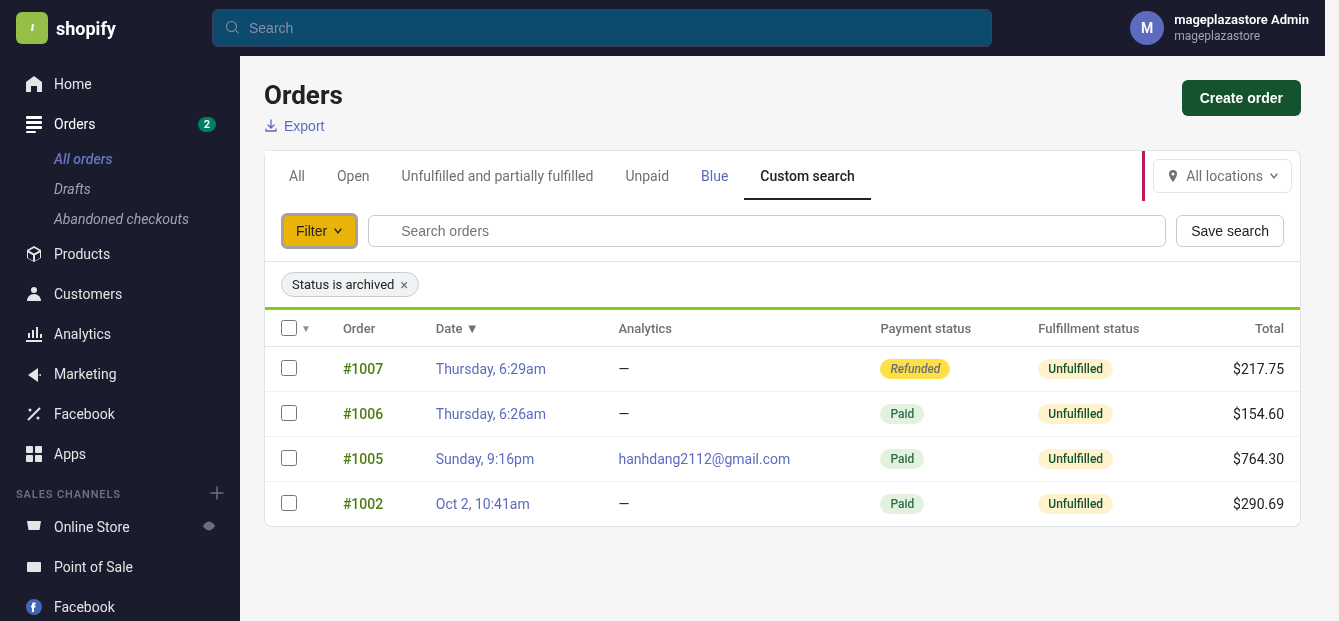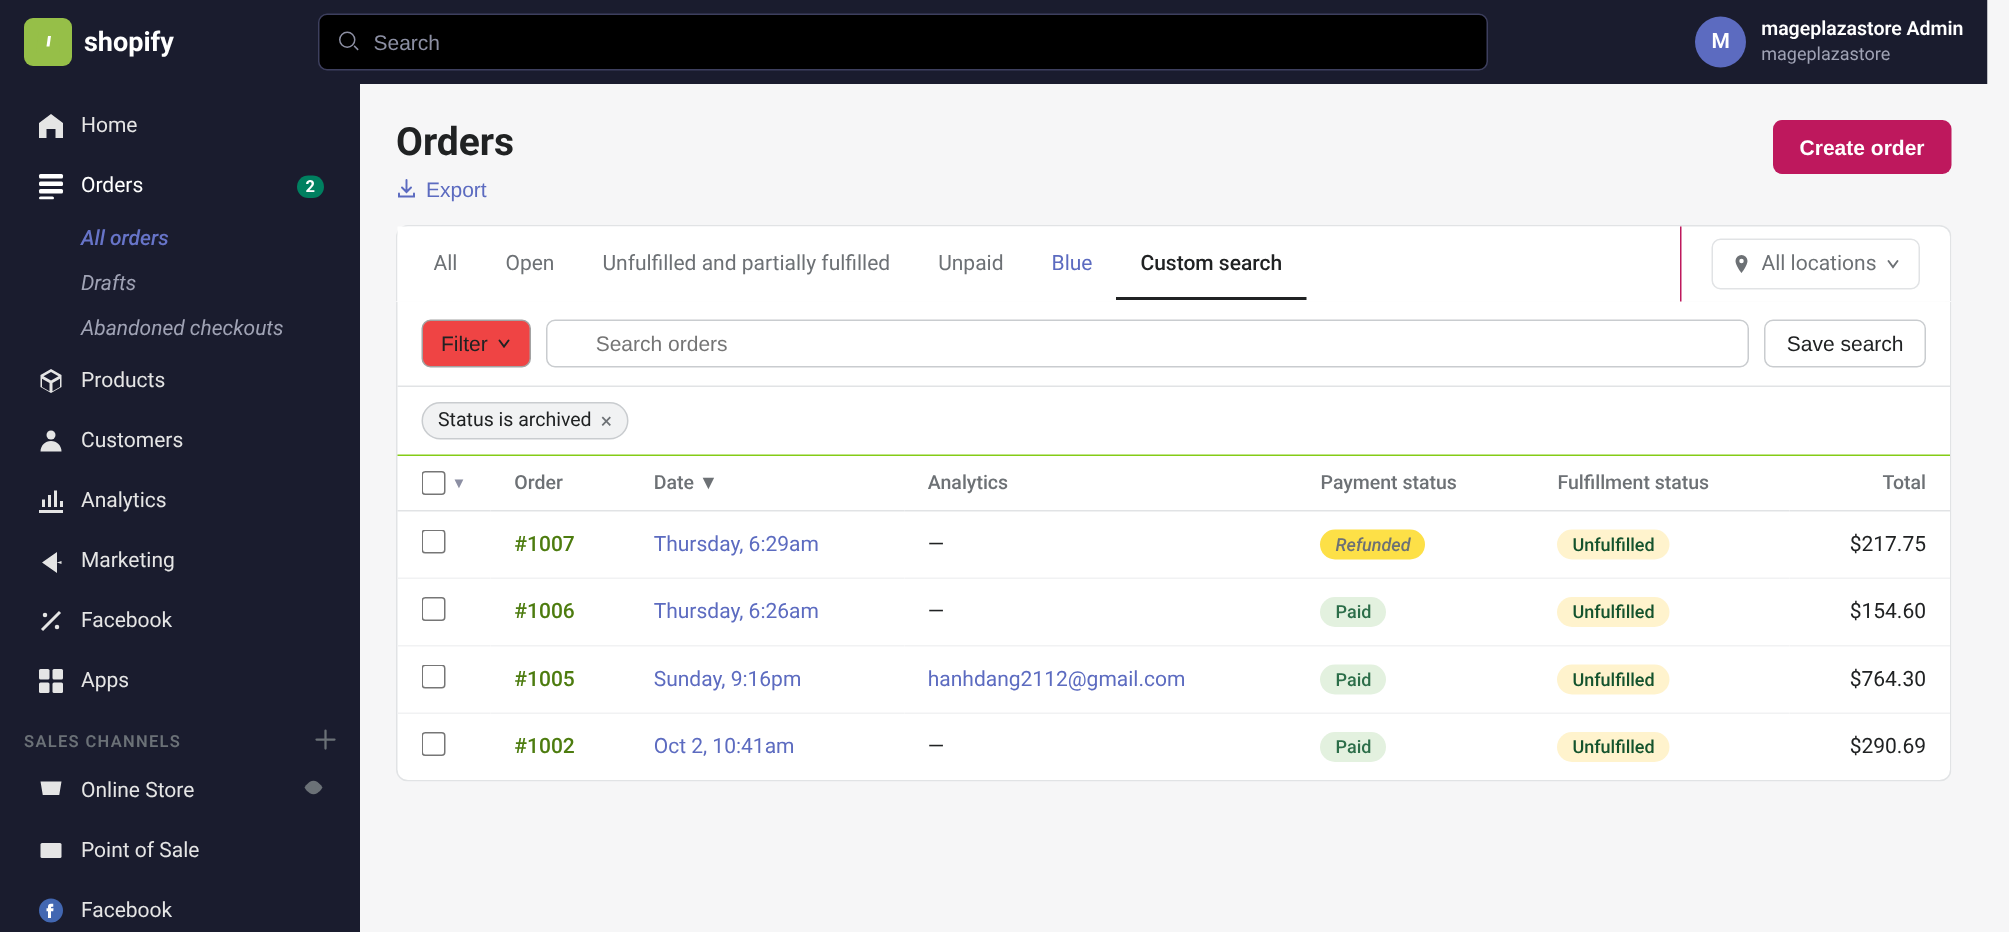--- a/index.html
+++ b/index.html
@@ -9,21 +9,21 @@
     .app-wrapper { display: flex; flex-direction: column; height: 621px; width: 1325px; overflow: hidden; }
     .top-bar { background: #1a1c2e; height: 56px; display: flex; align-items: center; padding: 0 16px; gap: 16px; flex-shrink: 0; }
     .main-area { display: flex; flex: 1; overflow: hidden; }
     .sidebar { width: 240px; background: #1a1c2e; color: #fff; display: flex; flex-direction: column; overflow-y: auto; flex-shrink: 0; padding: 8px 0; }
     .content { flex: 1; background: #f6f6f7; overflow-y: auto; padding: 24px 24px 0 24px; }
 
     
     .logo-area { display: flex; align-items: center; gap: 8px; min-width: 180px; }
     .logo-icon { width: 32px; height: 32px; background: #96bf48; border-radius: 6px; display: flex; align-items: center; justify-content: center; }
     .logo-text { color: #fff; font-size: 18px; font-weight: 700; }
-    .search-bar { flex: 1; max-width: 780px; background: #000000; border: 1px solid #3d3f5e; border-radius: 6px; display: flex; align-items: center; padding: 18px 12px; height: 36px; gap: 8px; }
+    .search-bar { flex: 1; max-width: 780px; background: #0c4a6e; border: 1px solid #3d3f5e; border-radius: 6px; display: flex; align-items: center; padding: 18px 12px; height: 36px; gap: 8px; }
     .search-bar input { background: transparent; border: none; outline: none; color: #c9ccd0; font-size: 14px; flex: 1; }
     .search-bar input::placeholder { color: #8c8fa3; }
     .search-icon-svg { color: #8c8fa3; }
     .user-area { margin-left: auto; display: flex; align-items: center; gap: 10px; }
     .user-avatar { width: 34px; height: 34px; border-radius: 50%; background: #5c6bc0; display: flex; align-items: center; justify-content: center; color: #fff; font-size: 14px; font-weight: 600; }
     .user-info { display: flex; flex-direction: column; }
     .user-name { color: #fff; font-size: 13px; font-weight: 600; line-height: 1.3; }
     .user-store { color: #a0a3b5; font-size: 12px; line-height: 1.3; }
 
     
@@ -34,39 +34,39 @@
     .sidebar-sub-item.active { color: #6774c8; font-weight: 500; }
     .badge { background: #008060; color: #fff; border-radius: 10px; font-size: 11px; font-weight: 700; padding: 1px 6px; margin-left: auto; }
     .section-label { color: #6b7177; font-size: 11px; font-weight: 600; text-transform: uppercase; padding: 12px 16px 4px; letter-spacing: 0.08em; display: flex; align-items: center; justify-content: space-between; }
     .section-label .add-icon { cursor: pointer; }
     .sidebar-eye-icon { margin-left: auto; }
 
     
     .page-header { display: flex; align-items: flex-start; justify-content: space-between; margin-bottom: 16px; }
     .page-title { font-size: 26px; font-weight: 700; color: #202223; }
     .export-btn { display: flex; align-items: center; gap: 6px; background: none; border: none; color: #5c6bc0; cursor: pointer; font-size: 14px; margin-top: 8px; }
-    .create-order-btn { background: #be185d; color: #fff; border: none; border-radius: 6px; padding: 10px 18px; font-size: 14px; font-weight: 600; cursor: pointer; }
+    .create-order-btn { background: #14532d; color: #fff; border: none; border-radius: 6px; padding: 10px 18px; font-size: 14px; font-weight: 600; cursor: pointer; }
 
     
     .tabs-bar { background: #fff; border-radius: 8px 8px 0 0; border: 1px solid #e1e3e5; border-bottom: none; padding: 0 16px; display: flex; align-items: center; gap: 0; }
     .tab { padding: 14px 16px; font-size: 14px; color: #6d7175; cursor: pointer; border-bottom: 2px solid transparent; margin-bottom: -1px; white-space: nowrap; }
     .tab.active { color: #202223; border-bottom-color: #202223; font-weight: 500; }
     .tab.blue-tab { color: #5c6bc0; }
     .tabs-location { margin-left: auto; display: flex; align-items: center; gap: 6px; color: #6d7175; font-size: 14px; cursor: pointer; padding: 8px 12px; border: 1px solid #e1e3e5; border-radius: 6px; }
 
     
     .table-container { background: #fff; border: 1px solid #e1e3e5; border-top: none; border-radius: 0 0 8px 8px; }
     .filter-bar { display: flex; align-items: center; gap: 10px; padding: 12px 16px; border-bottom: 1px solid #e1e3e5; }
-    .filter-btn { display: flex; align-items: center; gap: 6px; border: 1px solid #a3a3a3; background: #ef4444; border-radius: 6px; padding: 7px 12px; font-size: 14px; cursor: pointer; color: #202223; }
+    .filter-btn { display: flex; align-items: center; gap: 6px; border: 3px solid #a3a3a3; background: #eab308; border-radius: 6px; padding: 7px 12px; font-size: 14px; cursor: pointer; color: #202223; }
     .search-orders-input { flex: 1; border: 1px solid #c9cccf; border-radius: 6px; padding: 7px 12px 7px 32px; font-size: 14px; outline: none; position: relative; }
     .search-orders-wrap { flex: 1; position: relative; display: flex; align-items: center; }
     .search-orders-icon { position: absolute; left: 10px; color: #8c8fa3; }
     .save-search-btn { border: 1px solid #c9cccf; background: #fff; border-radius: 6px; padding: 7px 14px; font-size: 14px; cursor: pointer; color: #202223; white-space: nowrap; }
 
-    .active-filter { display: flex; align-items: center; gap: 6px; padding: 10px 16px; border-bottom: 1px solid #84cc16; }
+    .active-filter { display: flex; align-items: center; gap: 6px; padding: 10px 16px; border-bottom: 3px solid #84cc16; }
     .filter-tag { display: flex; align-items: center; gap: 6px; background: #f1f2f3; border: 1px solid #c9cccf; border-radius: 16px; padding: 4px 10px; font-size: 13px; color: #202223; }
     .filter-tag-remove { cursor: pointer; color: #6d7175; font-size: 14px; line-height: 1; }
 
     
     .orders-table { width: 100%; border-collapse: collapse; }
     .orders-table th { text-align: left; padding: 10px 16px; font-size: 13px; color: #6d7175; font-weight: 500; border-bottom: 1px solid #e1e3e5; }
     .orders-table td { padding: 12px 16px; font-size: 14px; border-bottom: 1px solid #f1f2f3; vertical-align: middle; }
     .orders-table tr:last-child td { border-bottom: none; }
     .order-link { color: #4d7c0f; text-decoration: none; font-weight: 500; }
     .date-cell { color: #5c6bc0; }
@@ -272,21 +272,21 @@
 
       <div style="display:flex; align-items:stretch; background:#fff; border:1px solid #e1e3e5; border-radius:8px 8px 0 0; border-bottom:none;">
         <div class="tabs-bar" style="flex:1; border:none; border-radius:0; padding:0 0 0 8px;">
           <div class="tab"><span>All</span></div>
           <div class="tab"><span>Open</span></div>
           <div class="tab"><span>Unfulfilled and partially fulfilled</span></div>
           <div class="tab"><span>Unpaid</span></div>
           <div class="tab blue-tab"><span>Blue</span></div>
           <div class="tab active"><span>Custom search</span></div>
         </div>
-        <div style="display:flex; align-items:center; padding: 8px 20px; border-left: 1px solid #be185d;">
+        <div style="display:flex; align-items:center; padding: 8px 8px; border-left: 3px solid #be185d;">
           <div class="tabs-location">
             <svg width="14" height="14" viewBox="0 0 14 14" fill="#6d7175">
                 <path d="M7 1a4 4 0 0 1 4 4c0 3-4 8-4 8S3 8 3 5a4 4 0 0 1 4-4zm0 2.5a1.5 1.5 0 1 0 0 3 1.5 1.5 0 0 0 0-3z"></path>
               </svg>
             <span>All locations</span>
             <svg width="10" height="10" viewBox="0 0 10 10" fill="#6d7175">
                 <path d="M2 3l3 4 3-4" stroke="#6d7175" stroke-width="1.3" fill="none" stroke-linecap="round"></path>
               </svg>
           </div>
         </div>

